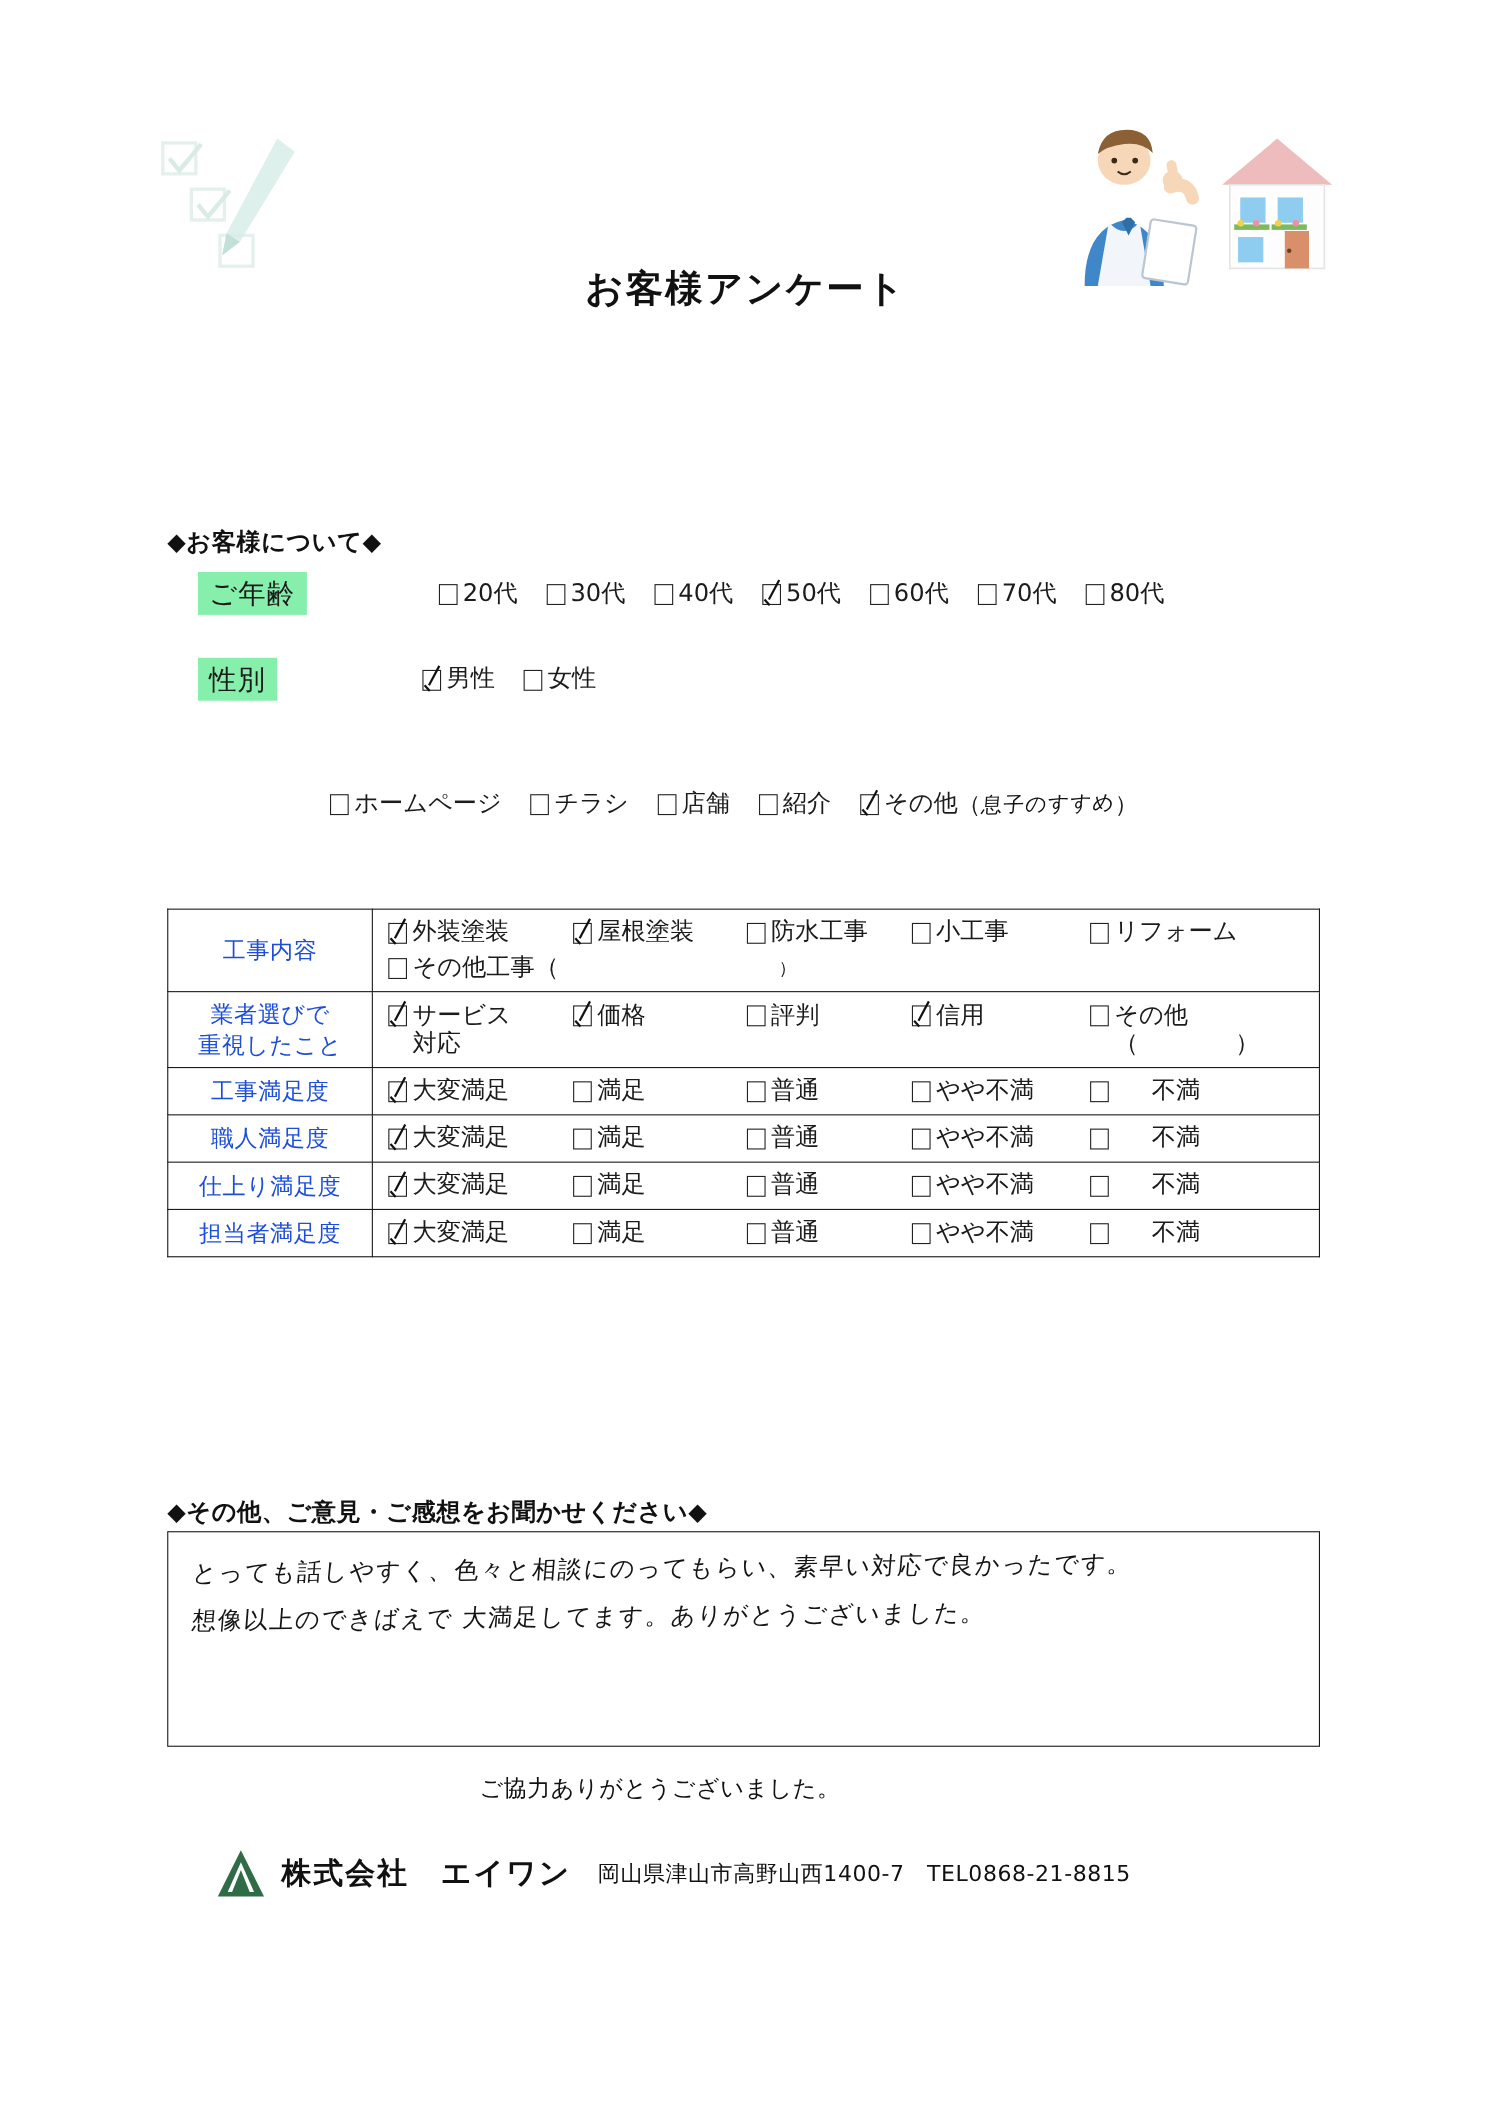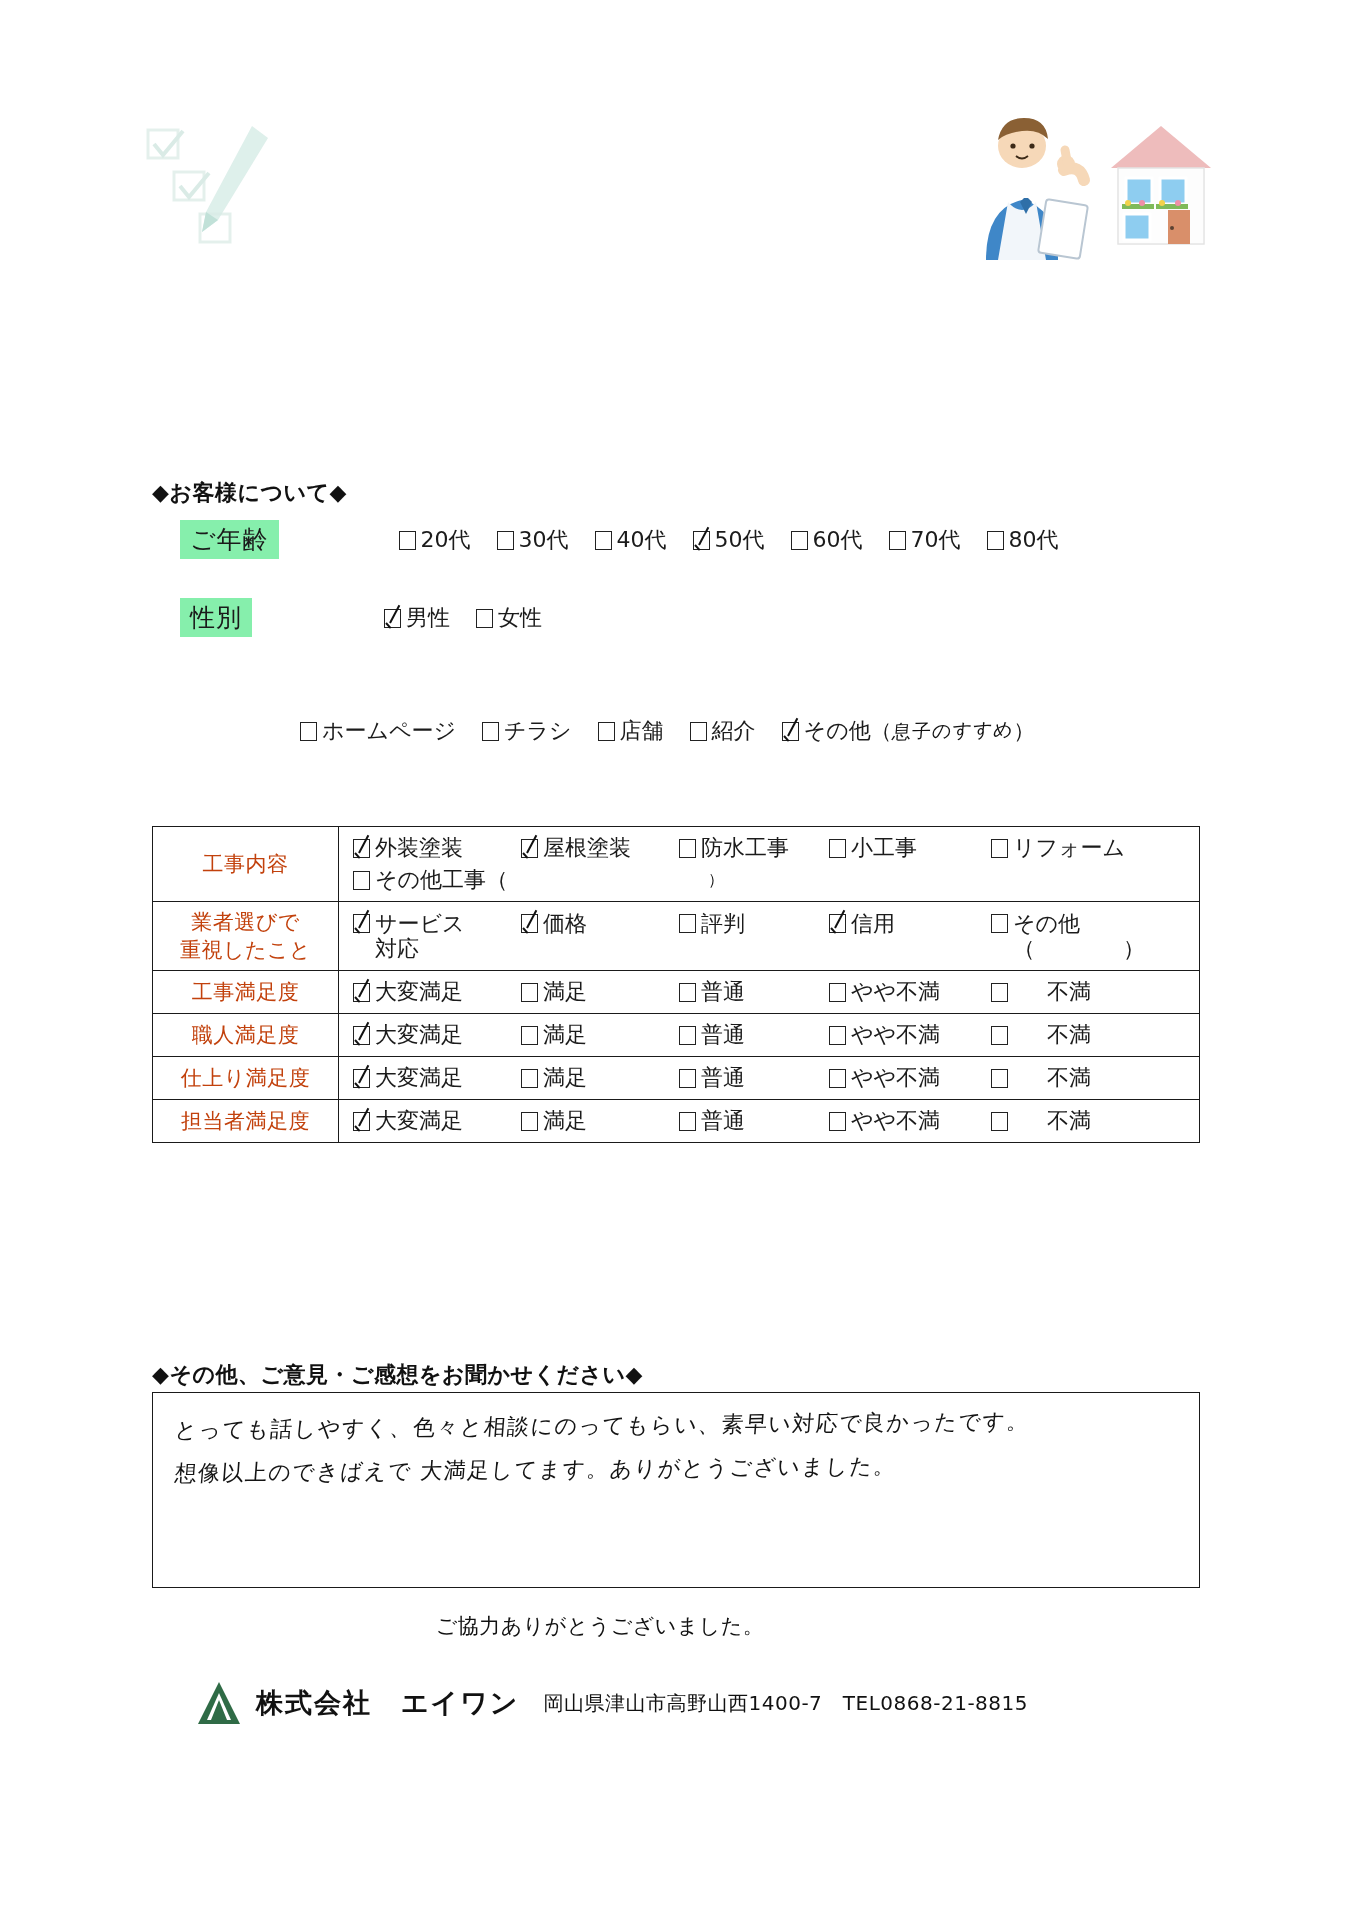--- a/index.html
+++ b/index.html
@@ -176,21 +176,21 @@
     border: 1.8px solid #1a1a1a;
     padding: 0;
     vertical-align: middle;
   }
   .tbl td.rowhead {
     width: 186px;
     text-align: center;
     font-size: 21px;
     line-height: 28px;
     letter-spacing: 0.5px;
-    color: #c2410c;
+    color: #1d4ed8;
     padding: 6px 4px;
   }
   .tbl td.cells { padding: 9px 10px 9px 14px; }
 
   .optrow {
     display: flex;
     align-items: flex-start;
     flex-wrap: nowrap;
   }
   .optrow .opt { margin-right: 0; }
@@ -309,20 +309,21 @@
       <path d="M40 150 q0 -52 36 -60 q36 8 36 60 z" fill="#3f87c8"></path>
       <path d="M62 92 q14 16 28 0 l10 58 l-48 0 z" fill="#f2f6fa"></path>
       <path d="M74 92 l6 12 l6 -12 l-4 -4 l-4 0 z" fill="#2f6fa8"></path>
       <rect x="96" y="92" width="42" height="54" rx="3" fill="#ffffff" stroke="#b9c6d2" stroke-width="2" transform="rotate(9 117 119)"></rect>
       <path d="M118 60 q16 -6 20 10" stroke="#f6d8b8" stroke-width="12" fill="none" stroke-linecap="round"></path>
       <circle cx="120" cy="54" r="9" fill="#f6d8b8"></circle>
       <path d="M119 40 l3 16" stroke="#f6d8b8" stroke-width="9" stroke-linecap="round"></path>
     </svg>
   </div>
 
+  <div class="title">お客様アンケート</div>
 
 
   <div class="sec-head" id="sec-customer">◆お客様について◆</div>
 
   <div class="cust-row" id="row-age">
     <span class="field-label">ご年齢</span>
     <span class="lbl-gap-age"></span>
     <span class="opt">
         <span class="box"></span>
         <span class="opt-text">20代</span>

